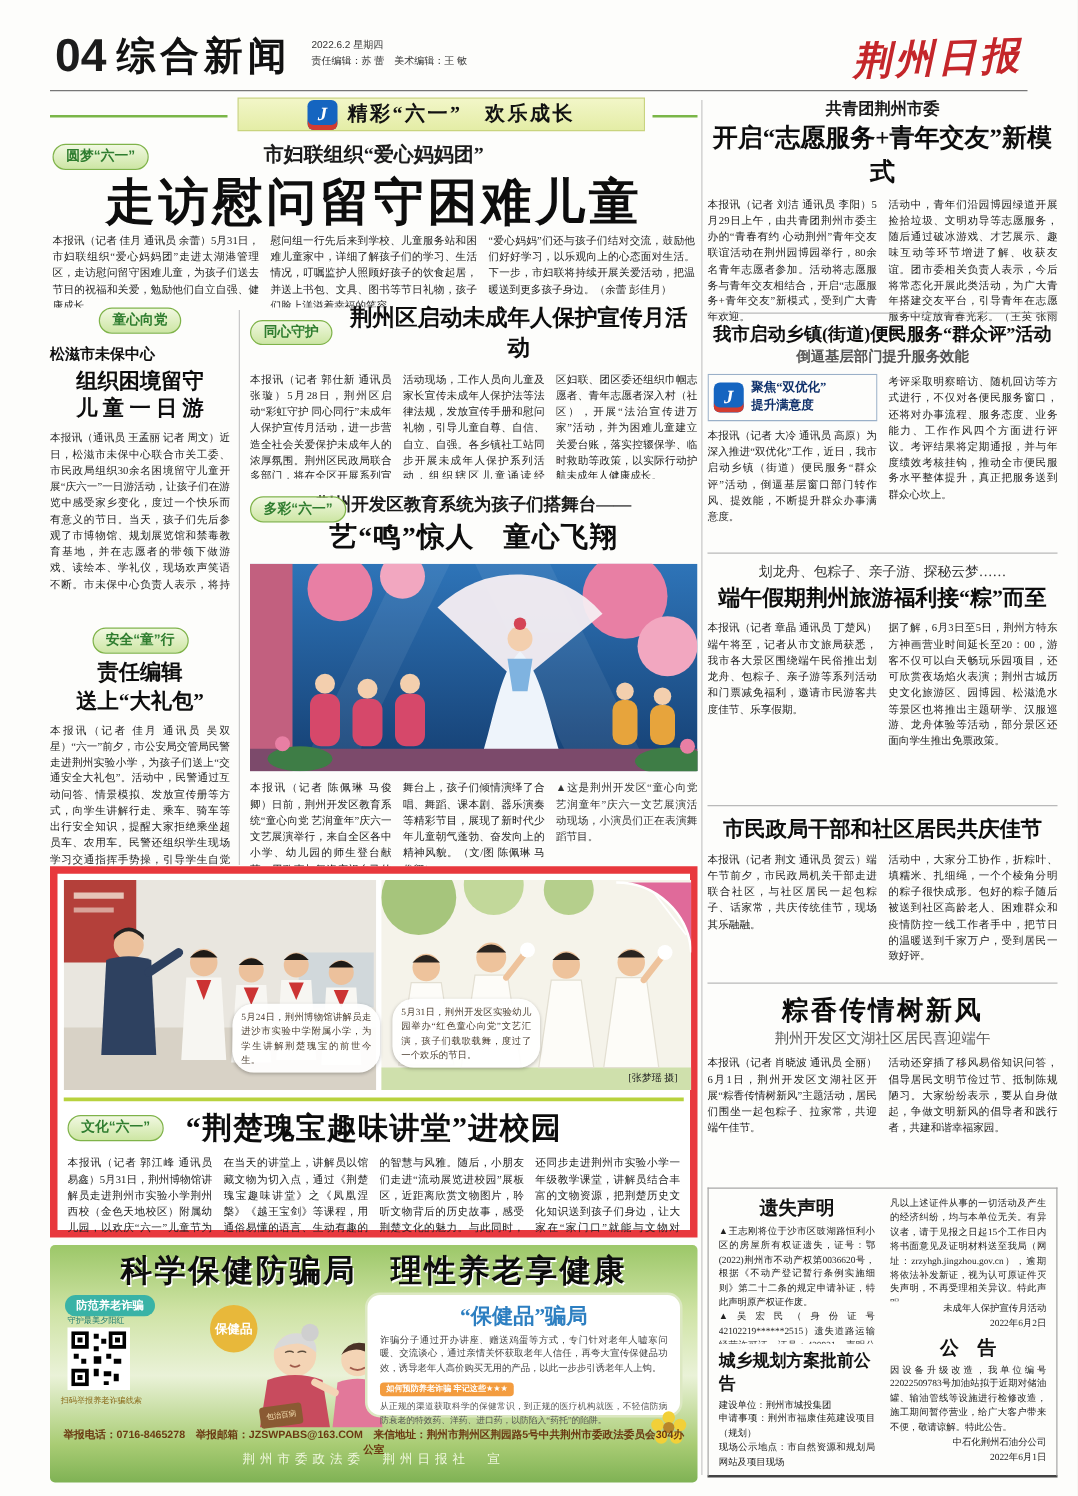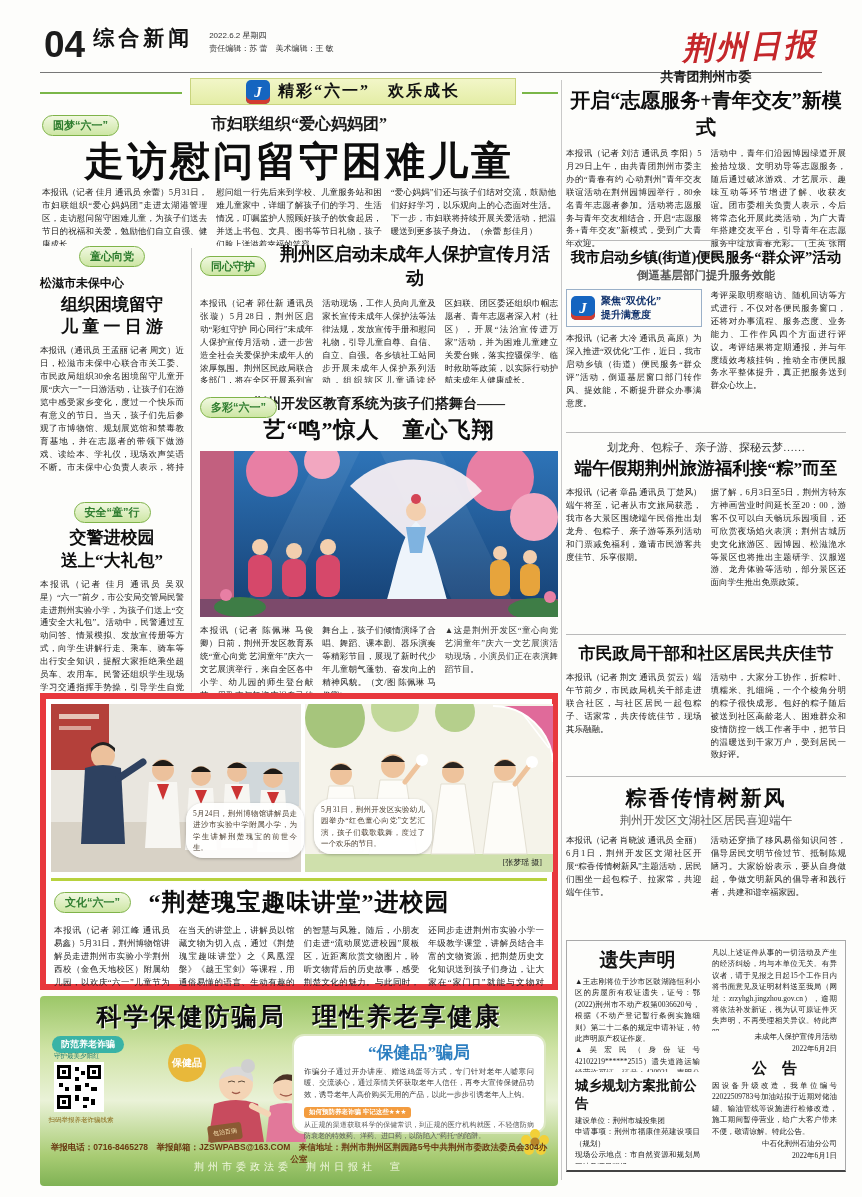--- a/index.html
+++ b/index.html
@@ -22,21 +22,21 @@
   .notice-t{font-weight:bold;text-align:center;color:#111}
   svg{display:block}
 </style>
 </head>
 <body>
 
 <div id="page">
 
   <div class="abs" style="left:44px;top:24px;right:44px;height:46px">
     <span class="sans" style="font-size:37px;font-weight:bold;color:#1c1c1c;vertical-align:top">04</span>
-    <span class="sans" style="font-size:21px;font-weight:bold;color:#111;letter-spacing:4px;vertical-align:top;margin-left:4px">综合新闻</span>
+    <span class="sans" style="font-size:31px;font-weight:bold;color:#111;letter-spacing:4px;vertical-align:top;margin-left:4px">综合新闻</span>
     <span style="display:inline-block;vertical-align:top;margin-left:12px;margin-top:6px">
       <div class="sans" style="font-size:8px;color:#333">2022.6.2 星期四</div>
       <div class="sans" style="font-size:8px;color:#333;margin-top:2px">责任编辑：苏 蕾　美术编辑：王 敏</div>
     </span>
     <span class="abs" style="right:0;top:2px;color:#c4262a;font:900 italic 31px 'Liberation Serif',serif;letter-spacing:3px;transform:rotate(-2deg)">荆州日报</span>
   </div>
   <div class="abs hrule" style="left:40px;right:40px;top:72px;border-top:1.5px solid #777"></div>
   <div class="abs vrule" style="left:561px;top:80px;height:1100px"></div>
 
   <div class="abs" style="left:40px;top:78px;width:518px;height:918px">
@@ -61,21 +61,21 @@
     <div class="abs" style="left:0;top:168px;width:144px">
       <div style="text-align:center"><span class="tag">童心向党</span></div>
       <div style="font:bold 12px 'Liberation Serif',serif;margin-top:8px;color:#111">松滋市未保中心</div>
       <div class="hl" style="font-size:17px;line-height:1.35;margin-top:2px">
         <div>组织困境留守</div>
         <div>儿 童 一 日 游</div>
       </div>
       <div class="bt" style="height:130px;margin-top:5px">本报讯（通讯员 王孟丽 记者 周文）近日，松滋市未保中心联合市关工委、市民政局组织30余名困境留守儿童开展“庆六一”一日游活动，让孩子们在游览中感受家乡变化，度过一个快乐而有意义的节日。当天，孩子们先后参观了市博物馆、规划展览馆和禁毒教育基地，并在志愿者的带领下做游戏、读绘本、学礼仪，现场欢声笑语不断。市未保中心负责人表示，将持续链接社会资源，常态化开展关爱帮扶活动，用心用情守护困境留守儿童健康成长，让孩子们切实感受到社会大家庭的温暖。</div>
       <div style="text-align:center;margin-top:28px"><span class="tag">安全“童”行</span></div>
       <div class="hl" style="font-size:17px;line-height:1.35;margin-top:4px">
-        <div>交警进校园</div>
+        <div>责任编辑</div>
         <div>送上“大礼包”</div>
       </div>
       <div class="bt" style="height:148px;margin-top:5px">本报讯（记者 佳月 通讯员 吴双星）“六一”前夕，市公安局交管局民警走进荆州实验小学，为孩子们送上“交通安全大礼包”。活动中，民警通过互动问答、情景模拟、发放宣传册等方式，向学生讲解行走、乘车、骑车等出行安全知识，提醒大家拒绝乘坐超员车、农用车。民警还组织学生现场学习交通指挥手势操，引导学生自觉遵守交通法规，文明出行、安全出行，争做交通安全宣传小使者，把安全知识带回家庭、带动社会。</div>
     </div>
 
     <div class="abs" style="left:160px;top:164px;width:358px">
       <div style="display:flex;align-items:center;gap:6px">
         <span class="tag">同心守护</span>
         <span class="hl" style="font-size:18px;flex:1">荆州区启动未成年人保护宣传月活动</span>
       </div>
@@ -283,21 +283,21 @@
           <circle cx="21" cy="22" r="5" fill="#f2d038"></circle>
           <circle cx="9" cy="22" r="5" fill="#f2d038"></circle>
           <circle cx="6" cy="12" r="5" fill="#f2d038"></circle>
           <circle cx="15" cy="14" r="4.5" fill="#b8862a"></circle>
       </svg>
     </div>
     <div class="sans abs" style="left:8px;right:8px;top:146px;font-size:8.5px;font-weight:bold;color:#6b3a12;text-align:center">举报电话：0716-8465278　举报邮箱：JZSWPABS@163.COM　来信地址：荆州市荆州区荆园路5号中共荆州市委政法委员会304办公室</div>
     <div class="sans abs" style="left:0;right:0;top:164px;font-size:10px;color:#f2f8e0;text-align:center;letter-spacing:4px">荆州市委政法委　荆州日报社　宣</div>
   </div>
 
-  <div class="abs" style="left:566px;top:68px;width:280px;height:1104px">
+  <div class="abs" style="left:566px;top:78px;width:280px;height:1104px">
 
     <div class="abs" style="top:0;width:100%">
       <div class="kick" style="font-size:13px">共青团荆州市委</div>
       <div class="hl" style="font-size:20px;margin-top:1px">开启“志愿服务+青年交友”新模式</div>
       <div class="cols" style="height:122px;margin-top:6px">
         <div class="bt">本报讯（记者 刘洁 通讯员 李阳）5月29日上午，由共青团荆州市委主办的“青春有约 心动荆州”青年交友联谊活动在荆州园博园举行，80余名青年志愿者参加。活动将志愿服务与青年交友相结合，开启“志愿服务+青年交友”新模式，受到广大青年欢迎。</div>
         <div class="bt">活动中，青年们沿园博园绿道开展捡拾垃圾、文明劝导等志愿服务，随后通过破冰游戏、才艺展示、趣味互动等环节增进了解、收获友谊。团市委相关负责人表示，今后将常态化开展此类活动，为广大青年搭建交友平台，引导青年在志愿服务中绽放青春光彩。（王英 张雨阳）</div>
       </div>
     </div>
     <div class="abs hrule" style="top:172px;width:100%"></div>
@@ -345,21 +345,21 @@
       <div class="kick" style="font-size:11.5px;font-weight:normal;color:#555;margin-top:1px">荆州开发区文湖社区居民喜迎端午</div>
       <div class="cols" style="height:96px;margin-top:6px">
         <div class="bt">本报讯（记者 肖晓波 通讯员 全丽）6月1日，荆州开发区文湖社区开展“粽香传情树新风”主题活动，居民们围坐一起包粽子、拉家常，共迎端午佳节。</div>
         <div class="bt">活动还穿插了移风易俗知识问答，倡导居民文明节俭过节、抵制陈规陋习。大家纷纷表示，要从自身做起，争做文明新风的倡导者和践行者，共建和谐幸福家园。</div>
       </div>
     </div>
 
     <div class="abs" style="top:872px;width:100%;height:232px;border:1px solid #a8a8a8;border-bottom:2px solid #444;padding:6px 8px">
       <div class="cols" style="gap:12px;height:100%">
         <div>
-          <div class="notice-t" style="font-size:19px">遗失声明</div>
+          <div class="notice-t" style="font-size:15px">遗失声明</div>
           <div class="bt pre" style="font-size:7.5px;height:96px;margin-top:3px">▲王志刚将位于沙市区豉湖路恒利小区的房屋所有权证遗失，证号：鄂(2022)荆州市不动产权第0036620号，根据《不动产登记暂行条例实施细则》第二十二条的规定申请补证，特此声明原产权证作废。
 ▲吴宏民（身份证号42102219******2515）遗失道路运输经营许可证，证号：420921，声明公示期满无异议即为作废。</div>
           <div class="notice-t" style="font-size:13.5px;margin-top:5px;text-align:left">城乡规划方案批前公告</div>
           <div class="bt pre" style="font-size:7.5px;height:86px;margin-top:2px">建设单位：荆州市城投集团
 申请事项：荆州市福康佳苑建设项目（规划）
 现场公示地点：市自然资源和规划局网站及项目现场
 上述规划方案已受理。根据《关于城乡规划公开公示的规定》，现予以批前公示，公示期10个工作日。如有异议，请以书面形式向我局反映。</div>
         </div>
         <div>
           <div class="bt" style="font-size:7.5px;height:84px">凡以上述证件从事的一切活动及产生的经济纠纷，均与本单位无关。有异议者，请于见报之日起15个工作日内将书面意见及证明材料送至我局（网址：zrzyhgh.jingzhou.gov.cn），逾期将依法补发新证，视为认可原证件灭失声明，不再受理相关异议。特此声明。</div>

